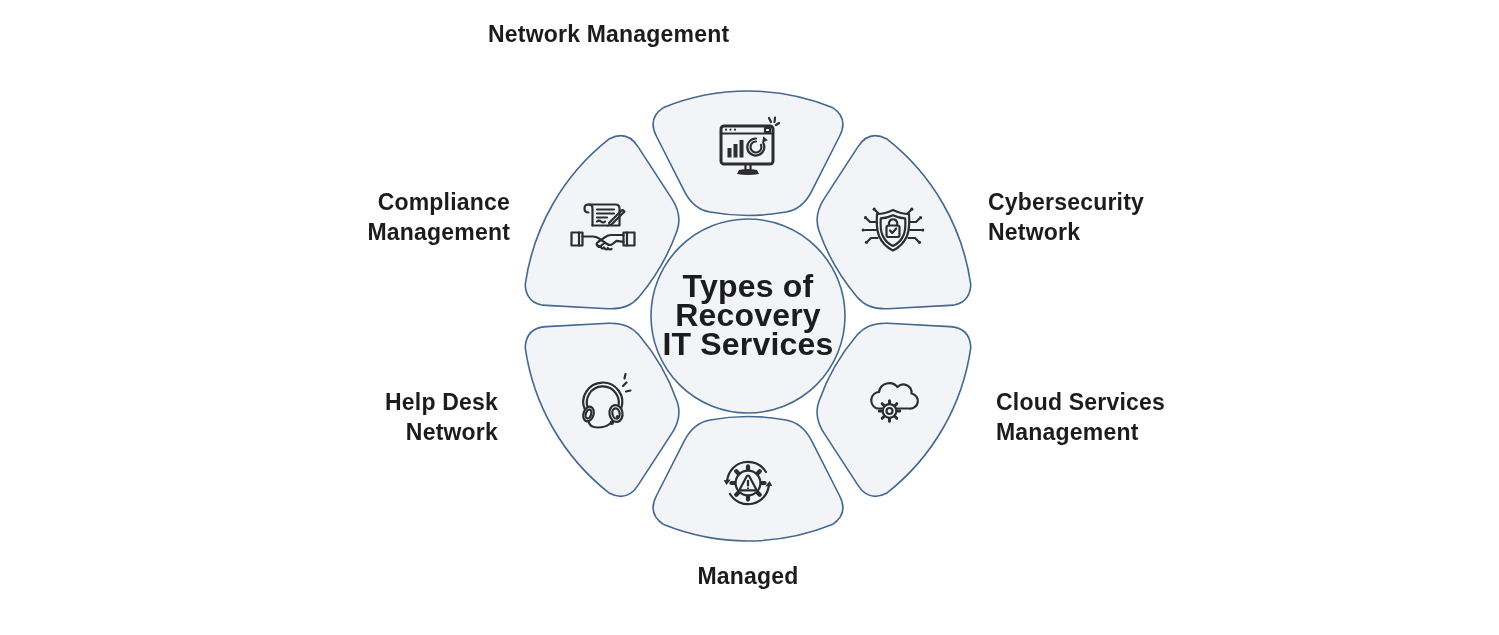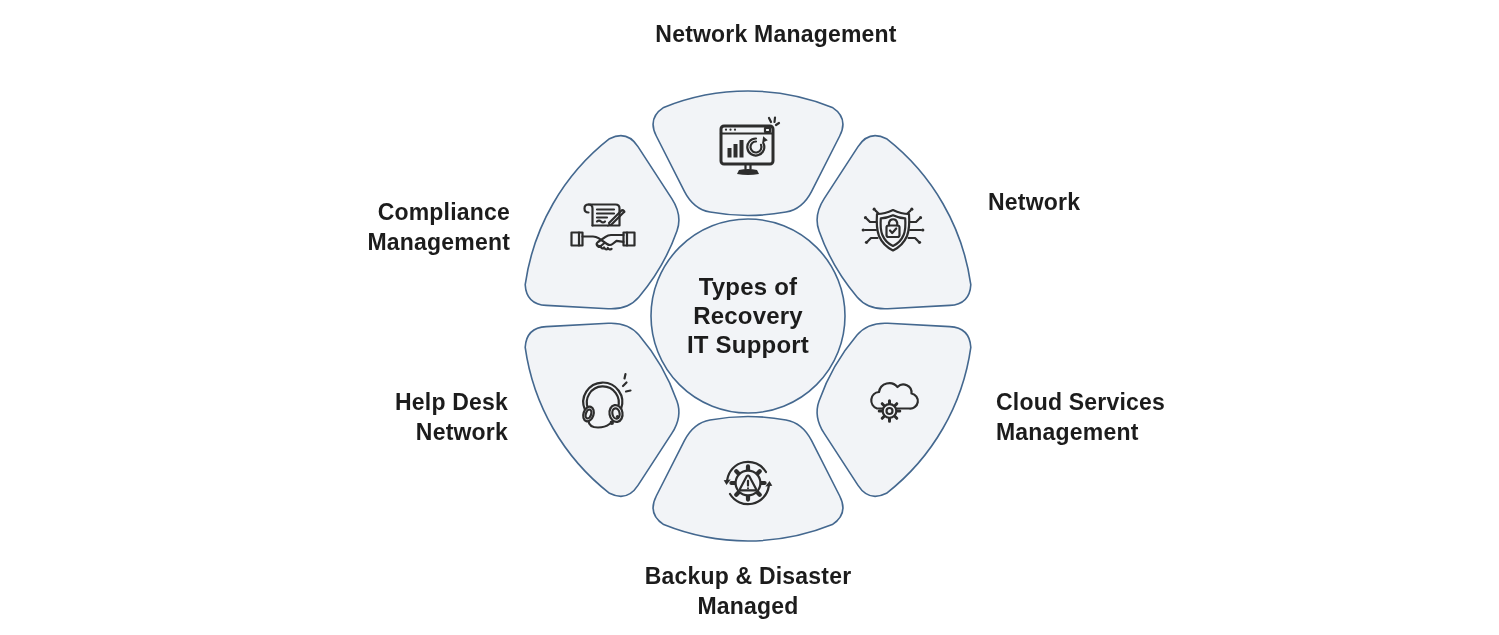--- a/index.html
+++ b/index.html
@@ -21,29 +21,29 @@
   .ic-bold{stroke:var(--icon-stroke);fill:none;stroke-width:3;stroke-linecap:round;stroke-linejoin:round;}
   .ic-fill{fill:var(--icon-stroke);stroke:none;}
   .ic-mask{fill:var(--petal-fill);stroke:var(--icon-stroke);stroke-width:2.2;}
   .tooth{stroke:var(--icon-stroke);stroke-width:4.2;stroke-linecap:round;}
   .tooth-s{stroke:var(--icon-stroke);stroke-width:3;stroke-linecap:round;}
   .label{
     position:absolute;font-weight:700;color:var(--text);
     font-size:23px;line-height:30px;letter-spacing:0.2px;
   }
   .label span{display:block;}
-  .lbl-network{left:526px;top:19px;width:500px;text-align:center;}
-  .lbl-compliance{left:210px;top:187px;width:300px;text-align:right;margin-top:10px;}
+  .lbl-network{left:488px;top:19px;width:500px;text-align:left;}
+  .lbl-compliance{left:210px;top:187px;width:300px;text-align:right;}
   .lbl-cybersecurity{left:988px;top:187px;width:330px;text-align:left;}
-  .lbl-helpdesk{left:208px;top:387px;width:300px;text-align:right;}
+  .lbl-helpdesk{left:198px;top:387px;width:300px;text-align:right;}
   .lbl-cloud{left:996px;top:387px;width:330px;text-align:left;}
   .lbl-backup{left:498px;top:561px;width:500px;text-align:center;}
   .center-label{
     position:absolute;left:648px;top:272px;width:200px;text-align:center;
-    font-weight:700;font-size:24px;line-height:29px;color:var(--text);letter-spacing:0.2px;
+    font-weight:700;font-size:32px;line-height:29px;color:var(--text);letter-spacing:0.2px;
   }
   .center-label span{display:block;}
 </style>
 </head>
 <body>
 
 <div class="stage">
 
   <svg class="flower" viewBox="-240 -240 480 480" xmlns="http://www.w3.org/2000/svg">
     <defs>
@@ -174,38 +174,38 @@
         <path class="ic" d="M 20.5 3 L 8 3 Q 5 3 2.5 4.8 L -5 10 Q -7.5 12 -5.5 13.5 Q -3.5 15 -1 13 L 1.5 11"></path>
         <path class="ic" d="M -20.5 4.5 L -10 4.5 Q -7 4.5 -4.5 6.2 L 4 12 Q 7 14 9.5 12 L 13.5 8.8 L 20.5 9.8"></path>
         <path class="ic" d="M -6 13 q 1.5 3 4 1.5 M -2.5 14.5 q 1.5 3 4 1.5 M 1 15.5 q 1.5 2.8 4 1.2 M 4.8 16 q 1.5 2.4 3.8 0.8" stroke-width="1.8"></path>
       </g>
     </g>
   </svg>
 
   <div class="center-label">
     <span>Types of</span>
     <span>Recovery</span>
-    <span>IT Support</span>
+    <span>IT Services</span>
   </div>
 
   <div class="label lbl-network">
     <span>Network Management</span>
   </div>
 
   <div class="label lbl-cybersecurity">
+    <span>Cybersecurity</span>
     <span>Network</span>
   </div>
 
   <div class="label lbl-cloud">
     <span>Cloud Services</span>
     <span>Management</span>
   </div>
 
   <div class="label lbl-backup">
-    <span>Backup &amp; Disaster</span>
     <span>Managed</span>
   </div>
 
   <div class="label lbl-helpdesk">
     <span>Help Desk</span>
     <span>Network</span>
   </div>
 
   <div class="label lbl-compliance">
     <span>Compliance</span>

